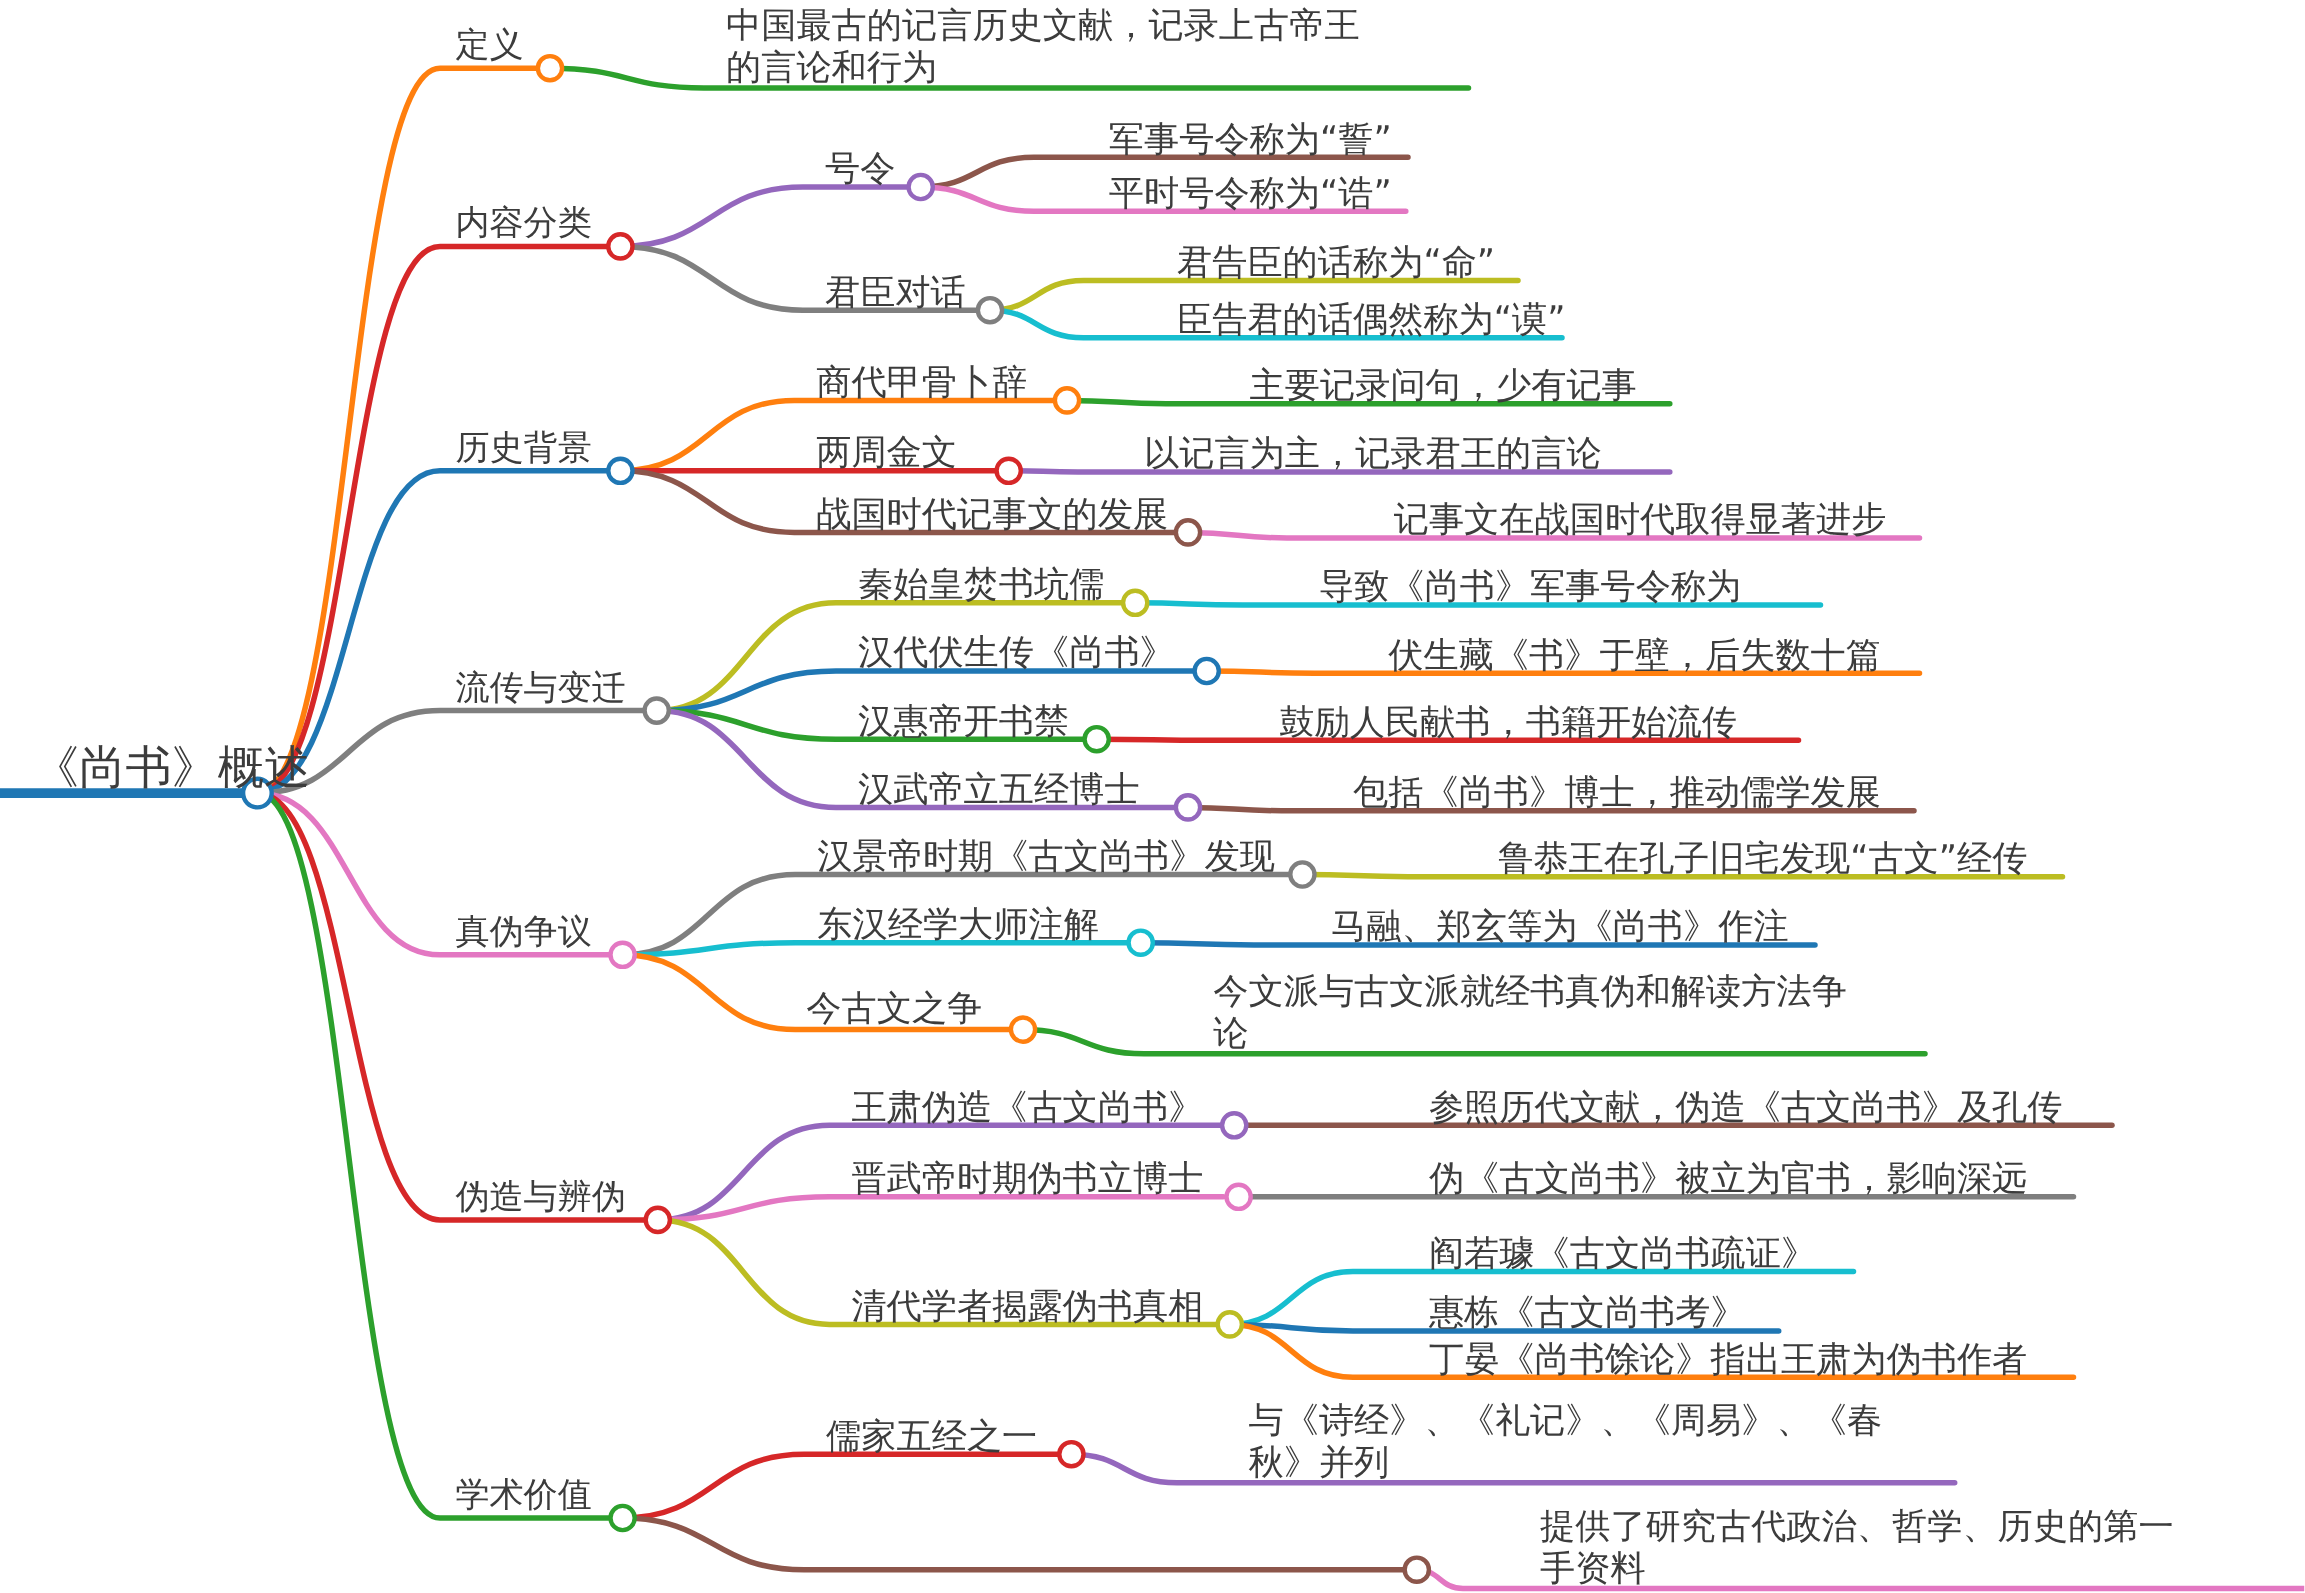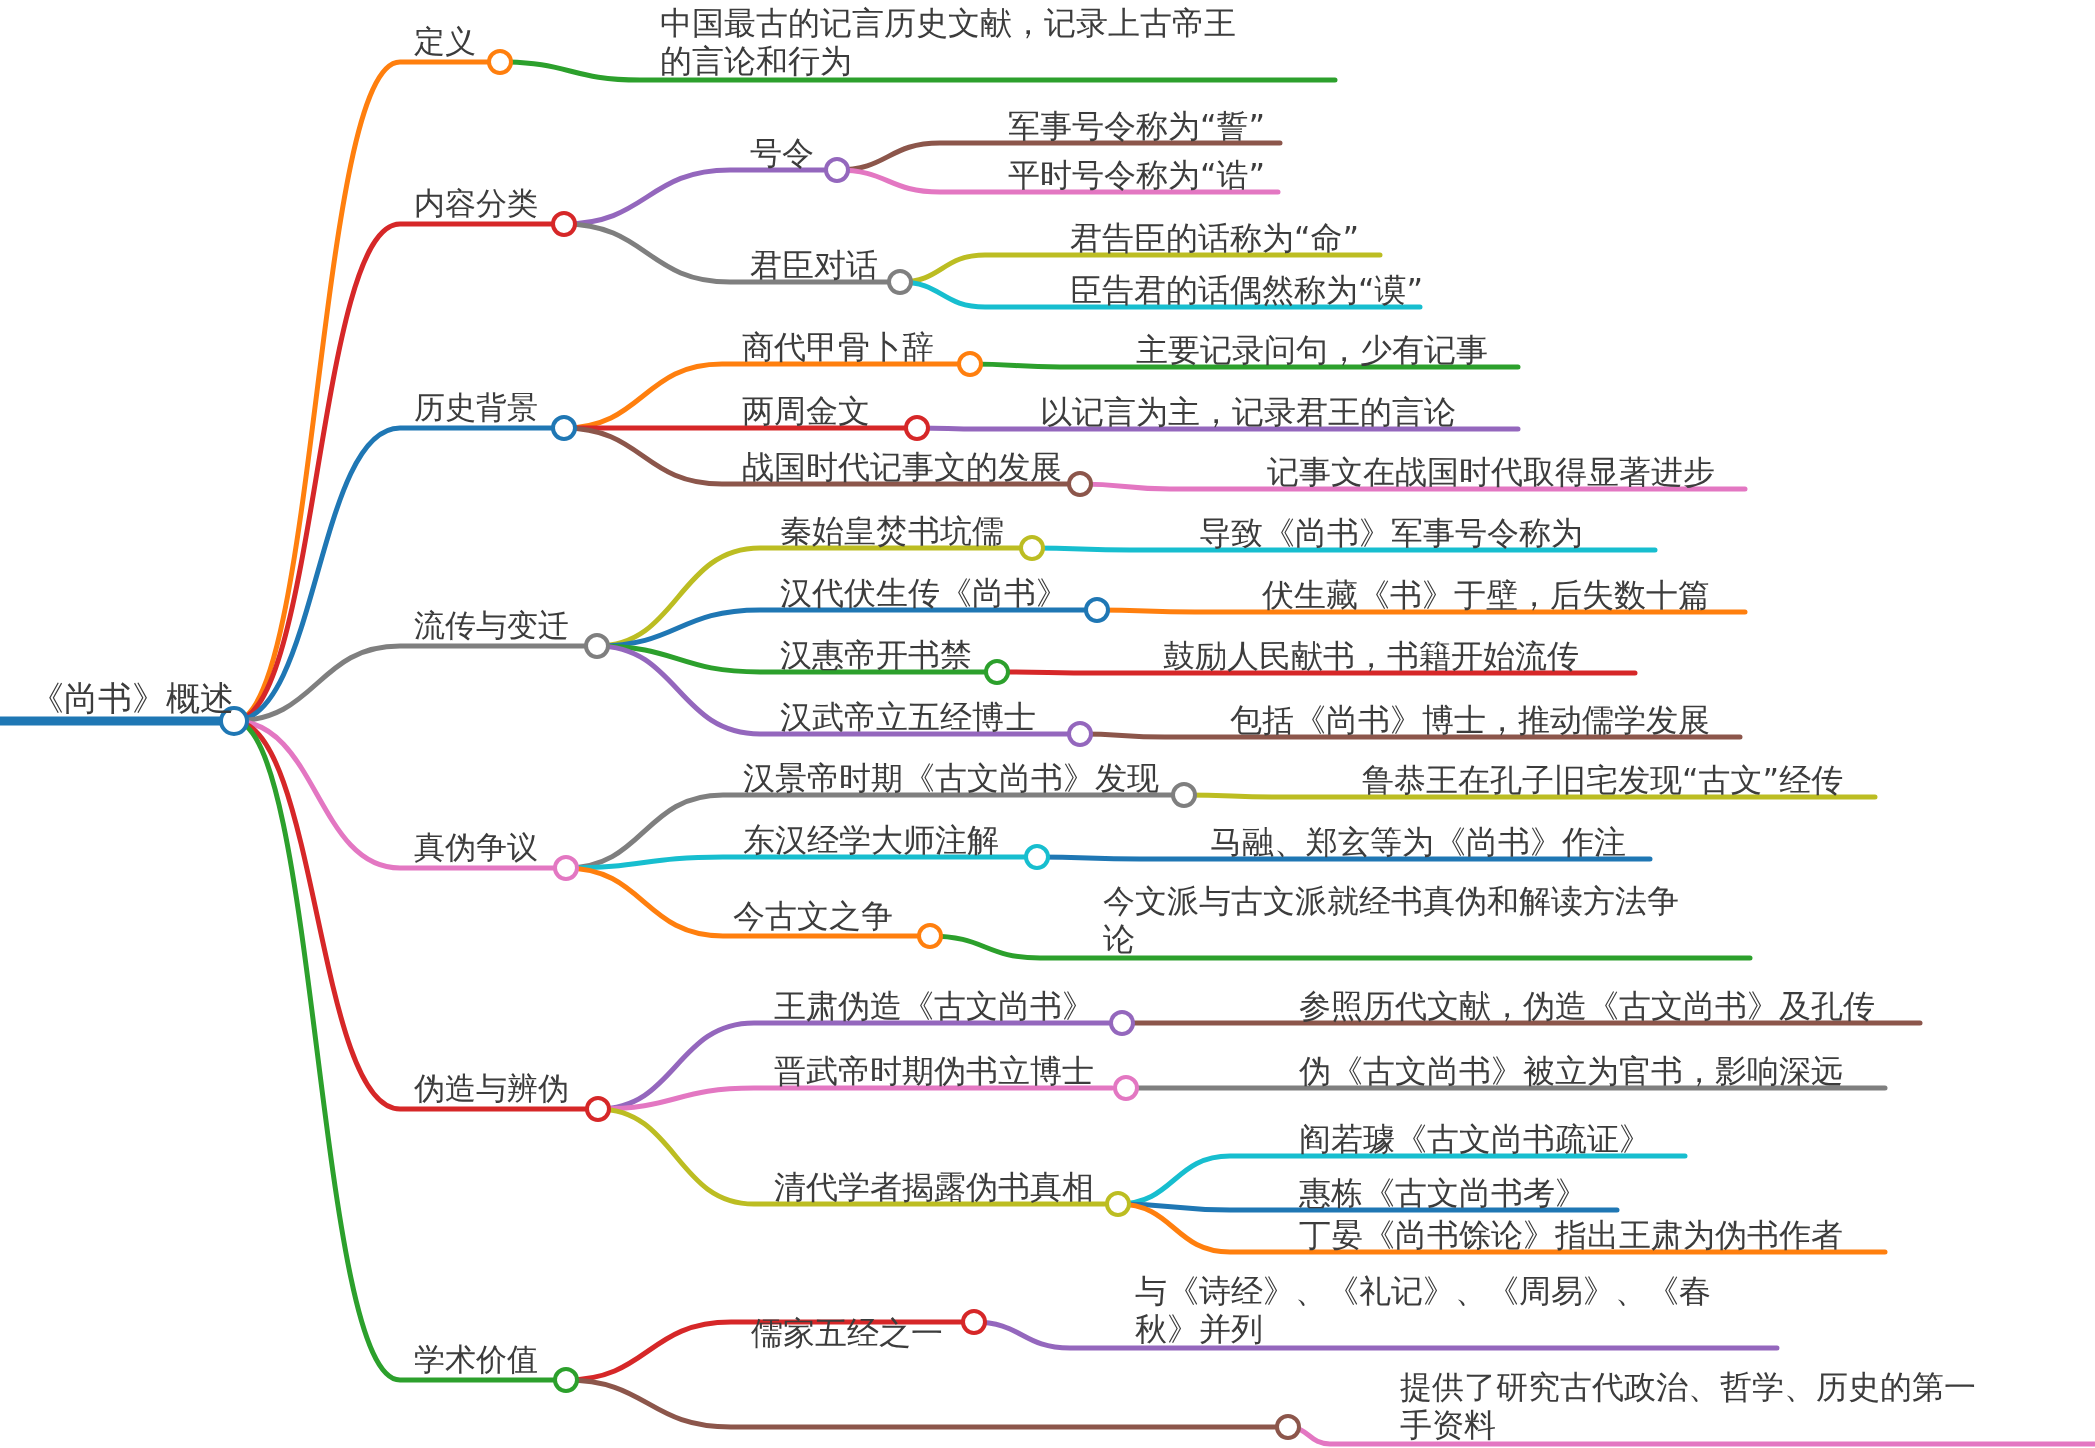--- a/index.html
+++ b/index.html
@@ -10,21 +10,21 @@
   path.thick{stroke-width:9;}
   circle{fill:#fff;stroke-width:4;}
   .sk-blue{stroke:#1f77b4}.sk-orange{stroke:#ff7f0e}.sk-green{stroke:#2ca02c}
   .sk-red{stroke:#d62728}.sk-purple{stroke:#9467bd}.sk-brown{stroke:#8c564b}
   .sk-pink{stroke:#e377c2}.sk-gray{stroke:#7f7f7f}.sk-olive{stroke:#bcbd22}
   .sk-cyan{stroke:#17becf}
   .lbl{position:absolute;color:#3c3c3c;font-size:32px;line-height:38px;
        white-space:pre-line;}
   .lbl.mid{font-size:31px;line-height:42px;white-space:nowrap;}
   .lbl.one{white-space:nowrap;}
-  .lbl.root{font-size:34px;line-height:46px;white-space:nowrap;}
+  .lbl.root{font-size:42px;line-height:46px;white-space:nowrap;}
 </style>
 </head>
 <body>
 
 <div id="stage">
 
   <svg width="2095" height="1448">
 
     <path class="sk-blue thick" d="M0,721L221,721"></path>
 
@@ -154,19 +154,19 @@
   <div class="lbl one" style="left:774px;top:987px;">王肃伪造《古文尚书》</div>
   <div class="lbl one" style="left:1299px;top:987px;">参照历代文献，伪造《古文尚书》及孔传</div>
   <div class="lbl one" style="left:774px;top:1052px;">晋武帝时期伪书立博士</div>
   <div class="lbl one" style="left:1299px;top:1052px;">伪《古文尚书》被立为官书，影响深远</div>
   <div class="lbl one" style="left:774px;top:1168px;">清代学者揭露伪书真相</div>
   <div class="lbl one" style="left:1299px;top:1120px;">阎若璩《古文尚书疏证》</div>
   <div class="lbl one" style="left:1299px;top:1174px;">惠栋《古文尚书考》</div>
   <div class="lbl one" style="left:1299px;top:1216px;">丁晏《尚书馀论》指出王肃为伪书作者</div>
 
   <div class="lbl mid" style="left:414px;top:1338px;">学术价值</div>
-  <div class="lbl one" style="left:751px;top:1286px;margin-top:28px;">儒家五经之一</div>
+  <div class="lbl one" style="left:751px;top:1286px;">儒家五经之一</div>
   <div class="lbl" style="left:1135px;top:1272px;">与《诗经》、《礼记》、《周易》、《春
 秋》并列</div>
   <div class="lbl" style="left:1400px;top:1368px;">提供了研究古代政治、哲学、历史的第一
 手资料</div>
 
 </div>
 
 </body></html>

